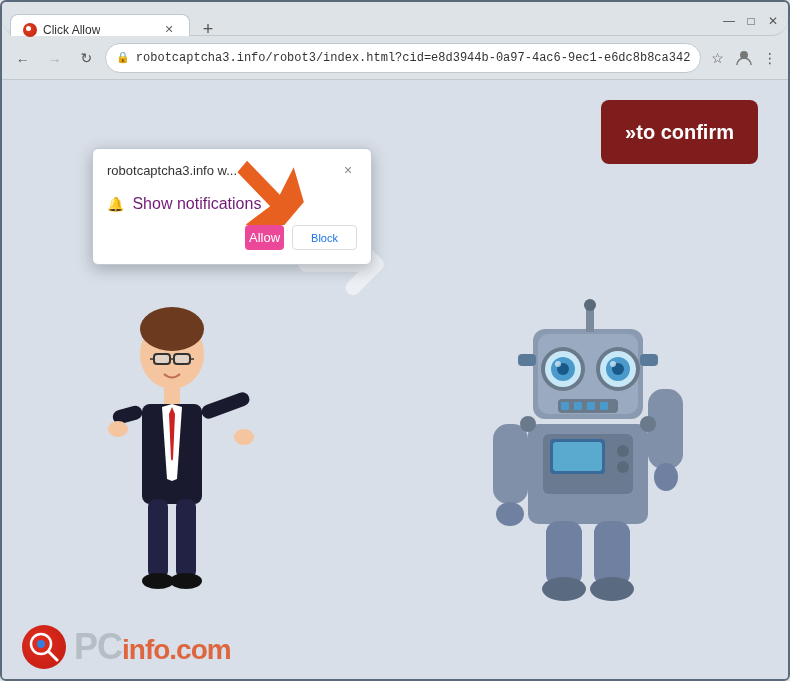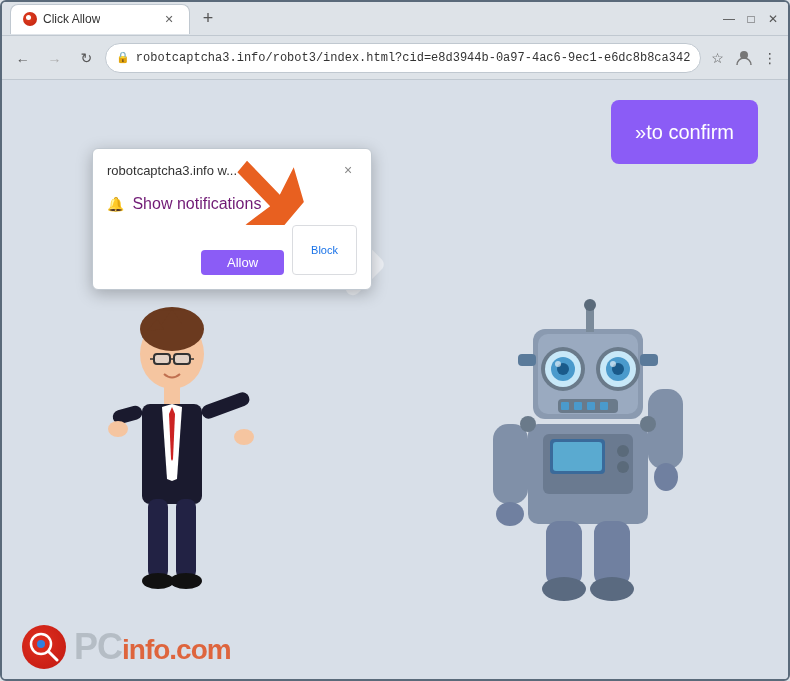--- a/index.html
+++ b/index.html
@@ -14,23 +14,24 @@
       overflow: hidden;
       display: flex;
       flex-direction: column;
     }
 
     
     .title-bar {
       background: #dee3e8;
       height: 34px;
       display: flex;
-      align-items: center;
+      align-items: flex-start;
       padding: 12px 8px;
       border-bottom: 1px solid #c0c8d0;
+      border-radius: 17px;
     }
     .title-bar-left { display: flex; align-items: center; gap: 4px; flex: 1; }
     .tab {
       display: flex;
       align-items: center;
       background: #ffffff;
       border-radius: 8px 8px 0 0;
       padding: 6px 12px;
       gap: 6px;
       height: 30px;
@@ -133,26 +134,26 @@
       background: #d8dfe8;
       position: relative;
       overflow: hidden;
     }
 
     
     .teal-banner {
       position: absolute;
       top: 20px;
       right: 30px;
-      background: #8b5cf6;
+      background: #7f1d1d;
       border-radius: 8px;
       padding: 18px 24px;
       color: white;
       font-size: 20px;
-      font-weight: normal;
+      font-weight: bold;
       line-height: 1.4;
       max-width: 280px;
       text-align: center;
     }
 
     
     .person-illustration {
       position: absolute;
       bottom: 60px;
       left: 80px;
@@ -249,28 +250,27 @@
     .popup-desc {
       font-size: 16px;
       color: #701a75;
     }
     .popup-buttons {
       display: flex;
       gap: 8px;
       justify-content: flex-end;
     }
     .btn-allow {
-      padding: 5px 26px;
-      background: #8b5cf6;
+      padding: 5px 4px;
+      background: #ec4899;
       color: white;
       border: none;
       border-radius: 4px;
       font-size: 13px;
       cursor: pointer;
-      margin-top: 25px;
     }
     .btn-block {
       padding: 5px 18px;
       background: white;
       color: #1a73e8;
       border: 1px solid #dadce0;
       border-radius: 4px;
       font-size: 11px;
       cursor: pointer;
     }

